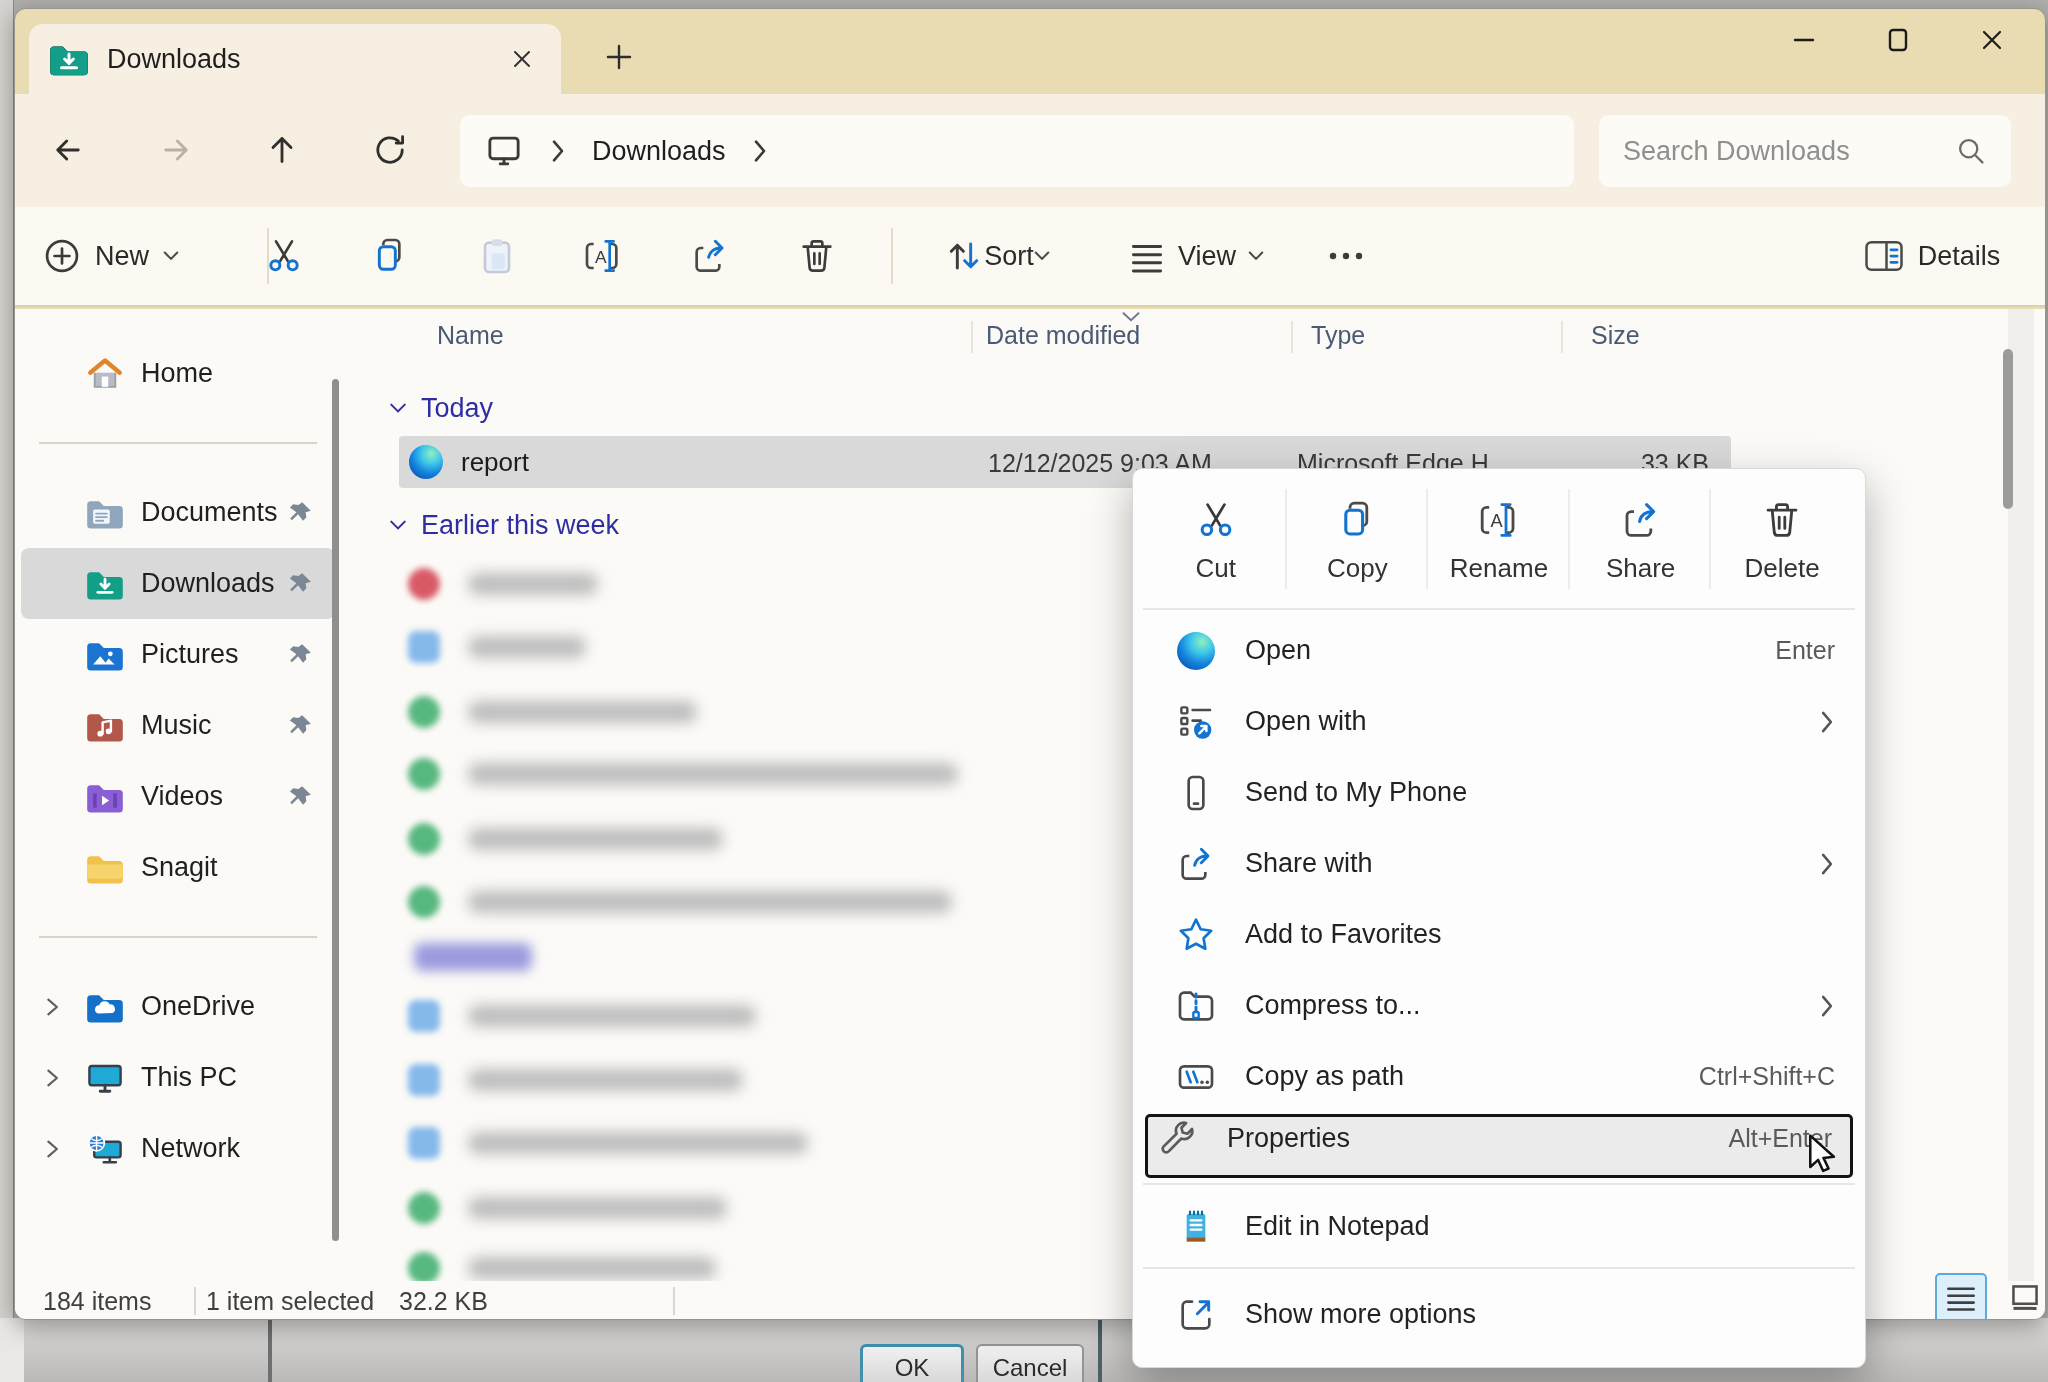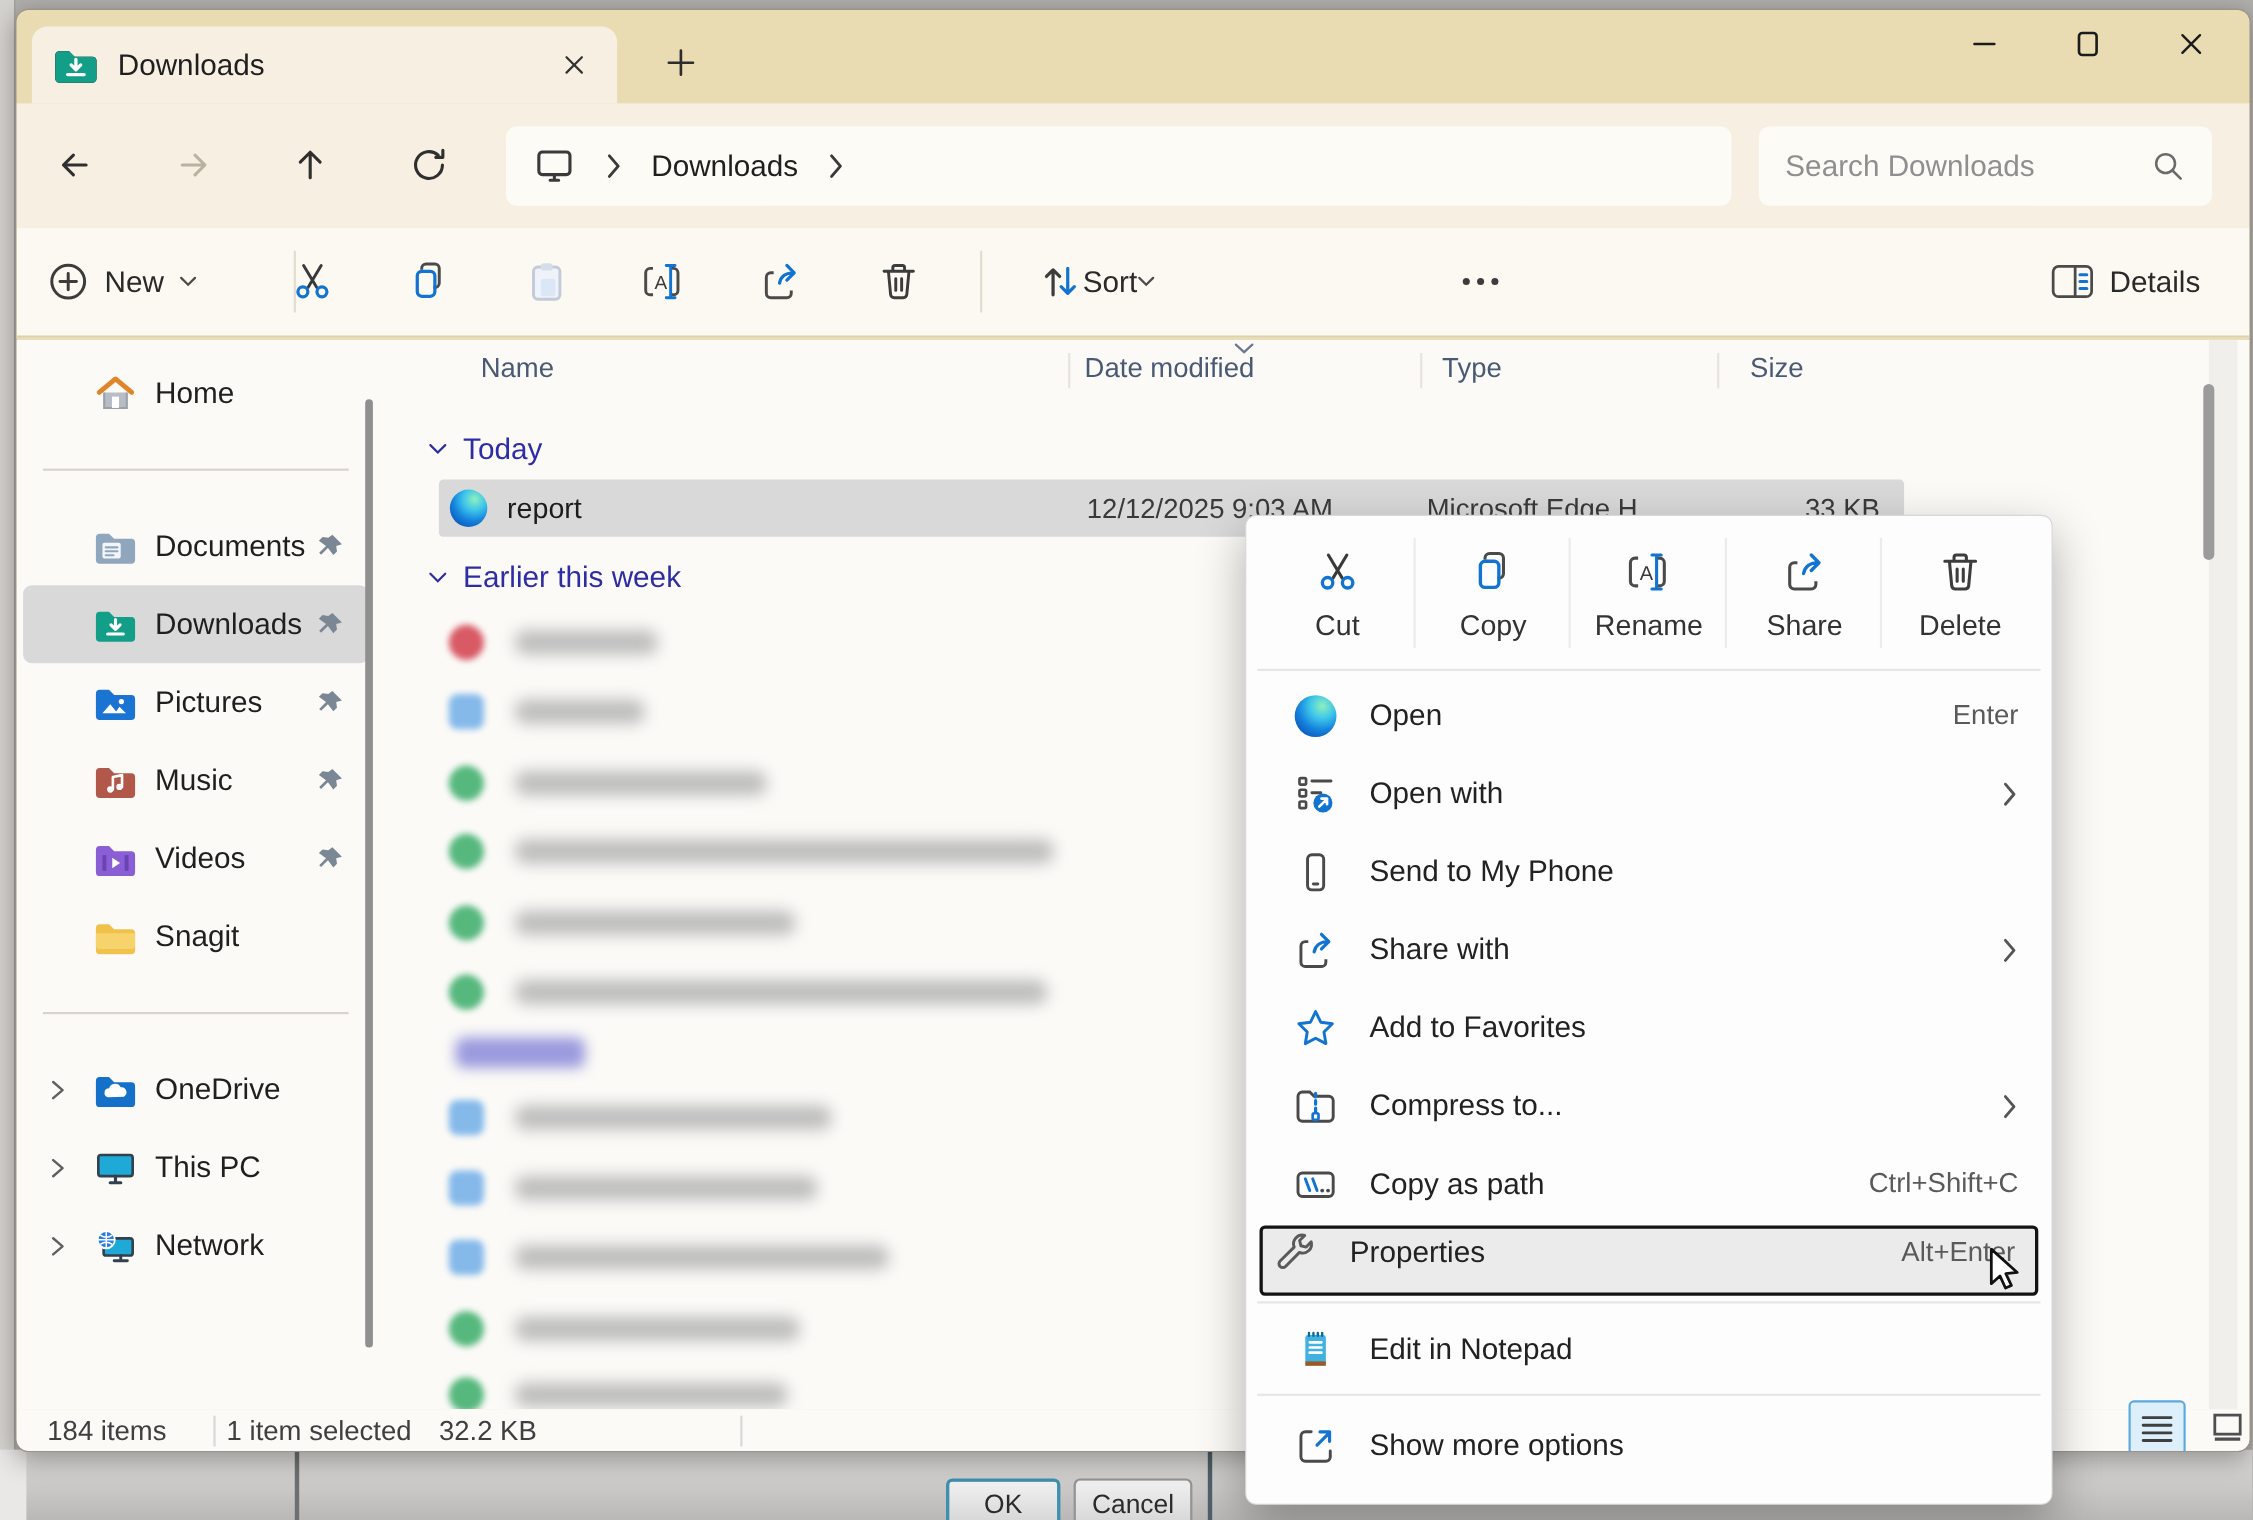--- a/index.html
+++ b/index.html
@@ -47,21 +47,21 @@
   
   .toolbar{position:absolute;left:0;top:198px;width:100%;height:100px;background:#fcf9f3;border-bottom:2px solid #ddd0ad;}
   .tb{position:absolute;top:0;height:98px;display:flex;align-items:center;justify-content:center;}
   .tb-label{font-size:27px;color:#2a2a2a;}
   .tb-divider{position:absolute;top:21px;width:2px;height:56px;background:#e2dccd;}
 
   
   .content{position:absolute;left:0;top:300px;width:100%;height:972px;background:#fbfaf7;}
 
   
-  .sidebar{position:absolute;left:0;top:0;width:326px;height:972px;padding-top:13px;}
+  .sidebar{position:absolute;left:0;top:16px;width:326px;height:972px;padding-top:13px;}
   .side-item{height:71px;display:flex;align-items:center;padding-left:64px;position:relative;margin:0 6px;border-radius:8px;}
   .side-item.selected{background:#d9d9d9;}
   .side-item .s-icon{width:40px;margin-right:16px;display:flex;justify-content:center;}
   .side-item .s-label{font-size:27px;color:#1f1f1f;}
   .side-item .s-chevron{position:absolute;left:20px;top:50%;transform:translateY(-50%);}
   .side-item .s-pin{position:absolute;right:22px;top:50%;transform:translateY(-50%);}
   .side-divider{height:2px;background:#d9d4cb;margin:33px 24px;}
   .side-scroll{position:absolute;left:317px;top:54px;width:7px;height:862px;background:#8f8f8f;border-radius:4px;}
 
   
@@ -278,20 +278,29 @@
       <div class="tb" style="left:892px;width:180px;gap:0">
         <svg width="40" height="40" viewBox="0 0 30 30">
             <path d="M10 24V7M5.5 11.5L10 7l4.5 4.5" fill="none" stroke="#3c3c3c" stroke-width="2.2" stroke-linecap="round" stroke-linejoin="round"></path>
             <path d="M20 6v17M15.5 18.5L20 23l4.5-4.5" fill="none" stroke="#1273d0" stroke-width="2.2" stroke-linecap="round" stroke-linejoin="round"></path>
           </svg>
         <span class="tb-label">Sort</span>
         <svg width="16" height="12" viewBox="0 0 14 9">
             <path d="M1.5 1.5L7 7l5.5-5.5" stroke="#4c4c4c" stroke-width="1.8" fill="none" stroke-linecap="round"></path>
           </svg>
       </div>
+      <div class="tb" style="left:1086px;width:190px;gap:12px">
+        <svg width="38" height="38" viewBox="0 0 28 28">
+            <path d="M4 7h20M4 13h20M4 19h20M4 25h20" stroke="#3c3c3c" stroke-width="2.2" stroke-linecap="round"></path>
+          </svg>
+        <span class="tb-label">View</span>
+        <svg width="16" height="12" viewBox="0 0 14 9">
+            <path d="M1.5 1.5L7 7l5.5-5.5" stroke="#4c4c4c" stroke-width="1.8" fill="none" stroke-linecap="round"></path>
+          </svg>
+      </div>
       <div class="tb" style="left:1296px;width:70px">
         <svg width="36" height="10" viewBox="0 0 36 10">
             <circle cx="5" cy="5" r="3.2" fill="#3c3c3c"></circle>
             <circle cx="18" cy="5" r="3.2" fill="#3c3c3c"></circle>
             <circle cx="31" cy="5" r="3.2" fill="#3c3c3c"></circle>
           </svg>
       </div>
       <div class="tb" style="left:1822px;width:190px;gap:14px">
         <svg width="40" height="34" viewBox="0 0 32 26">
             <rect x="2" y="2" width="28" height="22" rx="4" fill="none" stroke="#4a4a4a" stroke-width="2"></rect>

